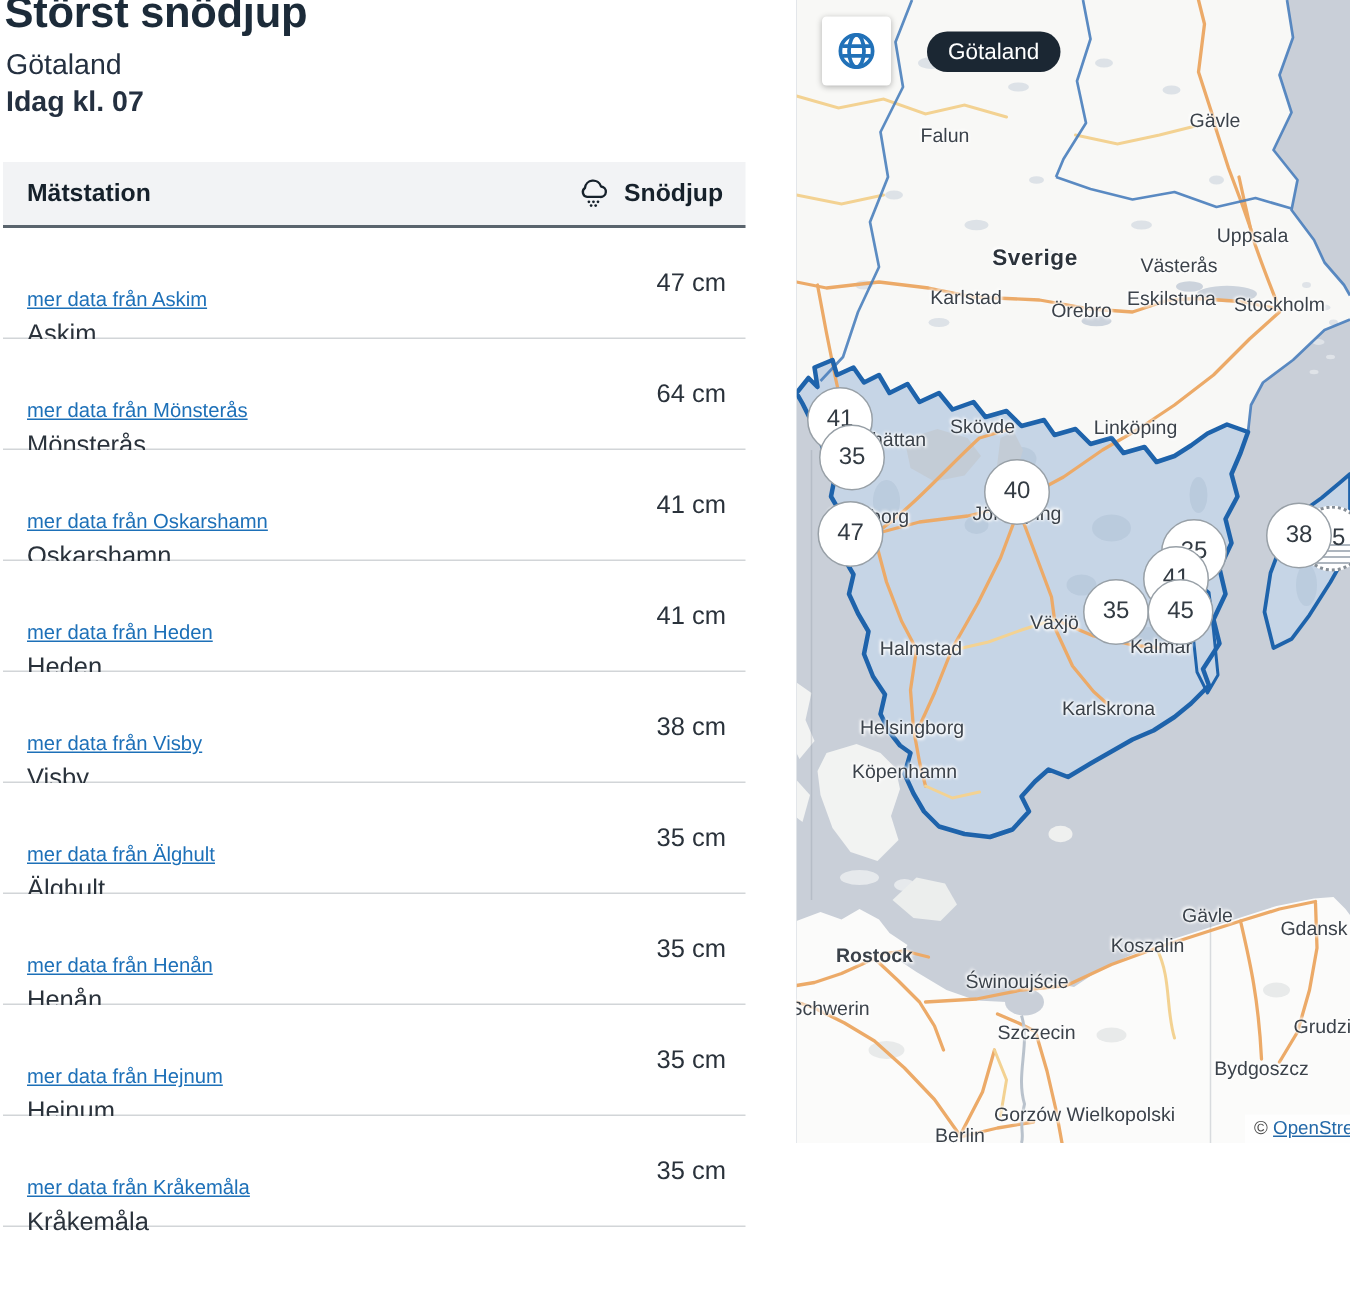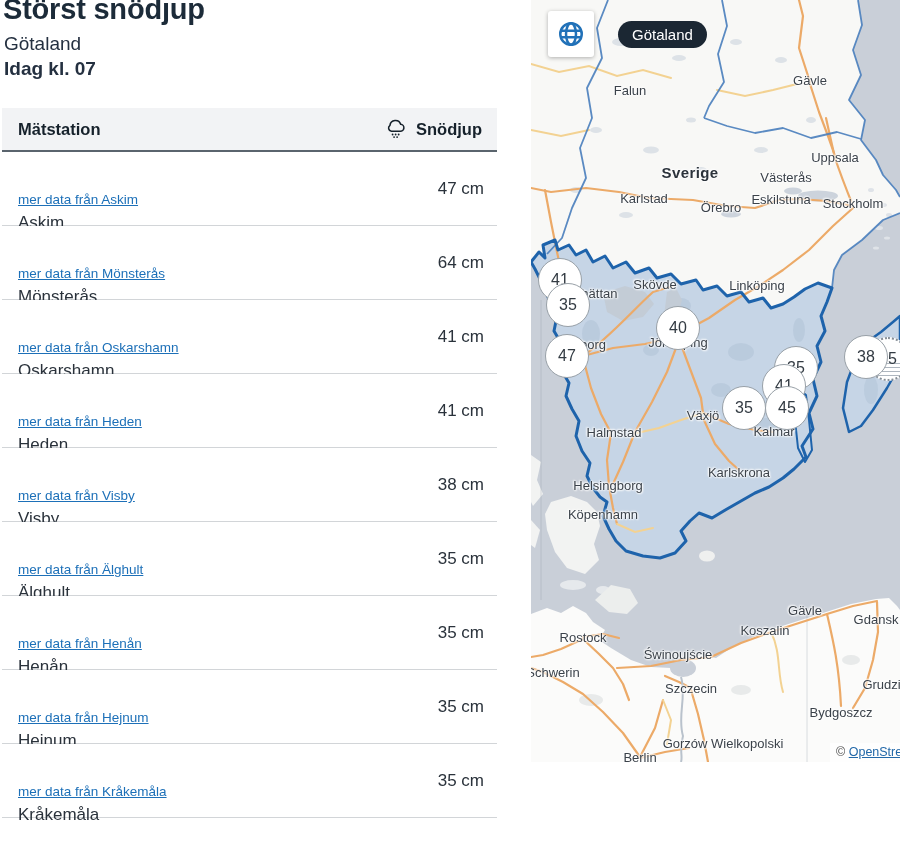--- a/index.html
+++ b/index.html
@@ -260,21 +260,21 @@
       <span class="maplabel" style="left: 226px; top: 285px;">Linköping</span>
       <span class="maplabel" style="left: 56px; top: 293px;">Trollhättan</span>
       <span class="maplabel" style="left: 147px; top: 342px;">Jönköping</span>
       <span class="maplabel" style="left: 48px; top: 344px;">Göteborg</span>
       <span class="maplabel" style="left: 172px; top: 415px;">Växjö</span>
       <span class="maplabel" style="left: 243px; top: 431px;">Kalmar</span>
       <span class="maplabel" style="left: 83px; top: 432px;">Halmstad</span>
       <span class="maplabel" style="left: 208px; top: 472px;">Karlskrona</span>
       <span class="maplabel" style="left: 77px; top: 485px;">Helsingborg</span>
       <span class="maplabel" style="left: 72px; top: 514px;">Köpenhamn</span>
-      <span class="maplabel" style="left: 52px; top: 637px;">Rostock</span>
+      <span class="maplabel" style="left: 52px; top: 637px; font-weight: bold;">Rostock</span>
       <span class="maplabel" style="left: 22px; top: 672px;">Schwerin</span>
       <span class="maplabel" style="left: 147px; top: 654px;">Świnoujście</span>
       <span class="maplabel" style="left: 160px; top: 688px;">Szczecin</span>
       <span class="maplabel" style="left: 234px; top: 630px;">Koszalin</span>
       <span class="maplabel" style="left: 274px; top: 610px;">Gävle</span>
       <span class="maplabel" style="left: 345px; top: 619px;">Gdansk</span>
       <span class="maplabel" style="left: 361px; top: 684px;">Grudziądz</span>
       <span class="maplabel" style="left: 310px; top: 712px;">Bydgoszcz</span>
       <span class="maplabel" style="left: 192px; top: 743px;">Gorzów Wielkopolski</span>
       <span class="maplabel" style="left: 109px; top: 757px;">Berlin</span>

